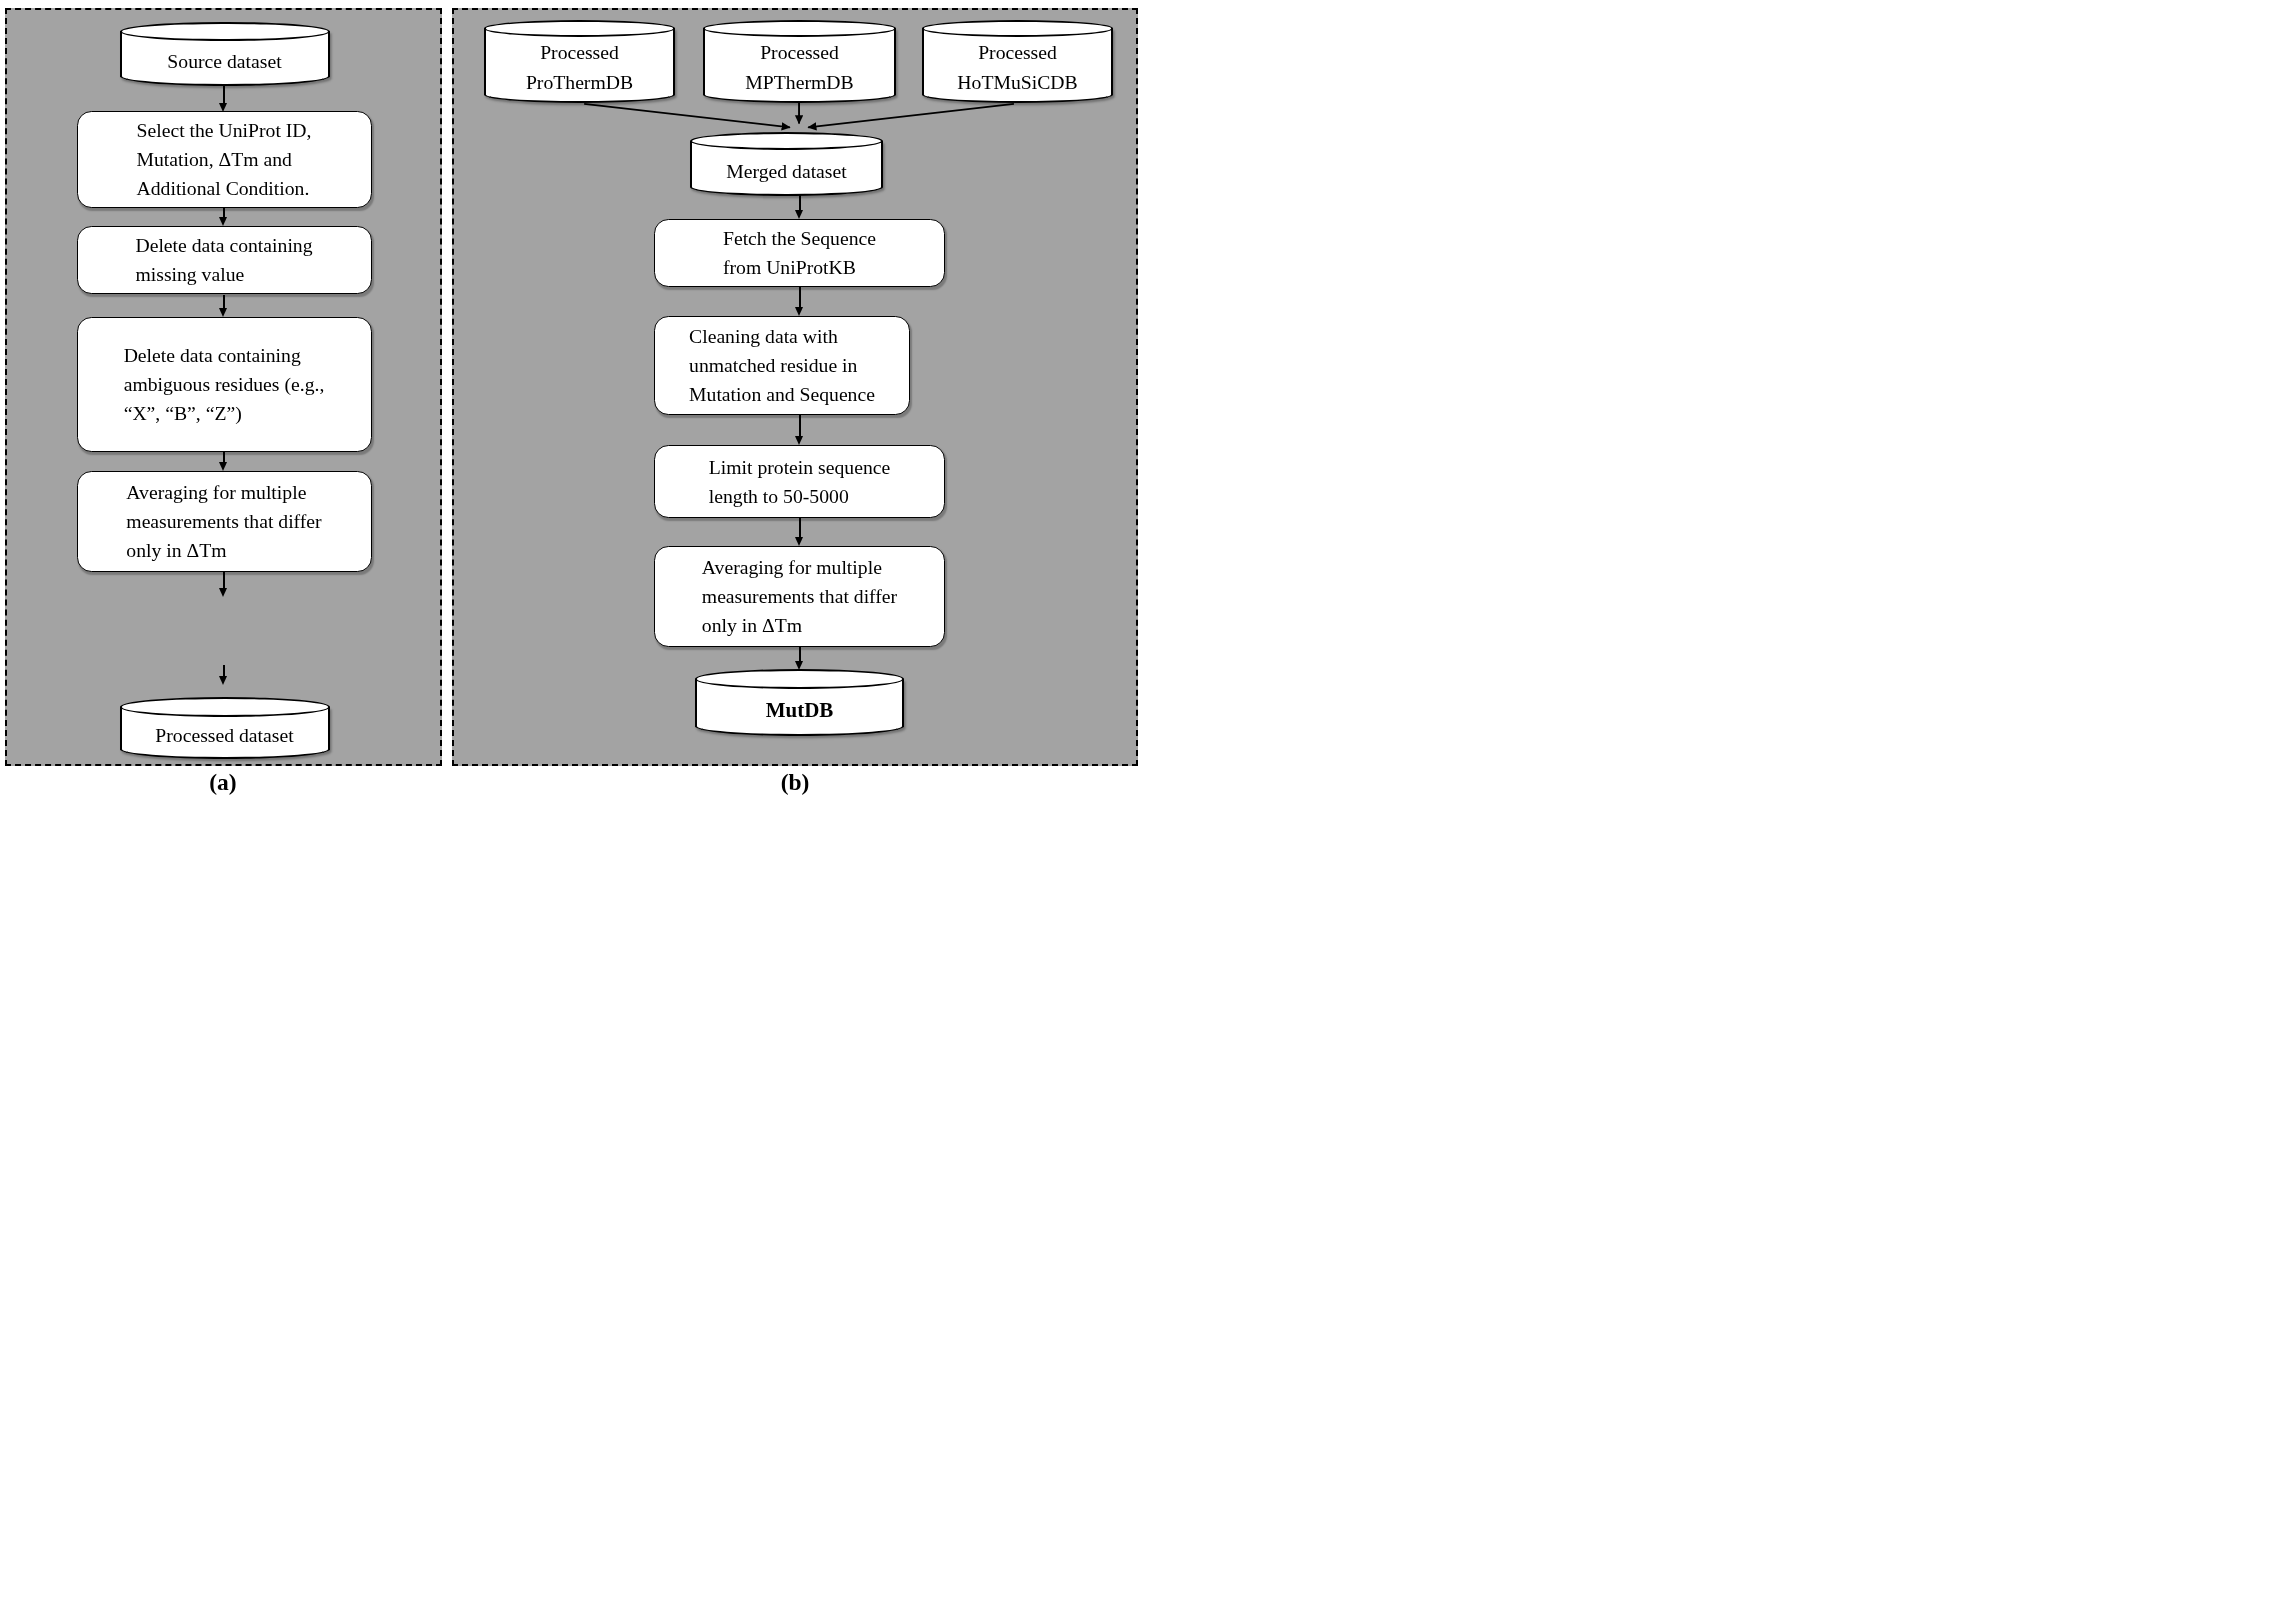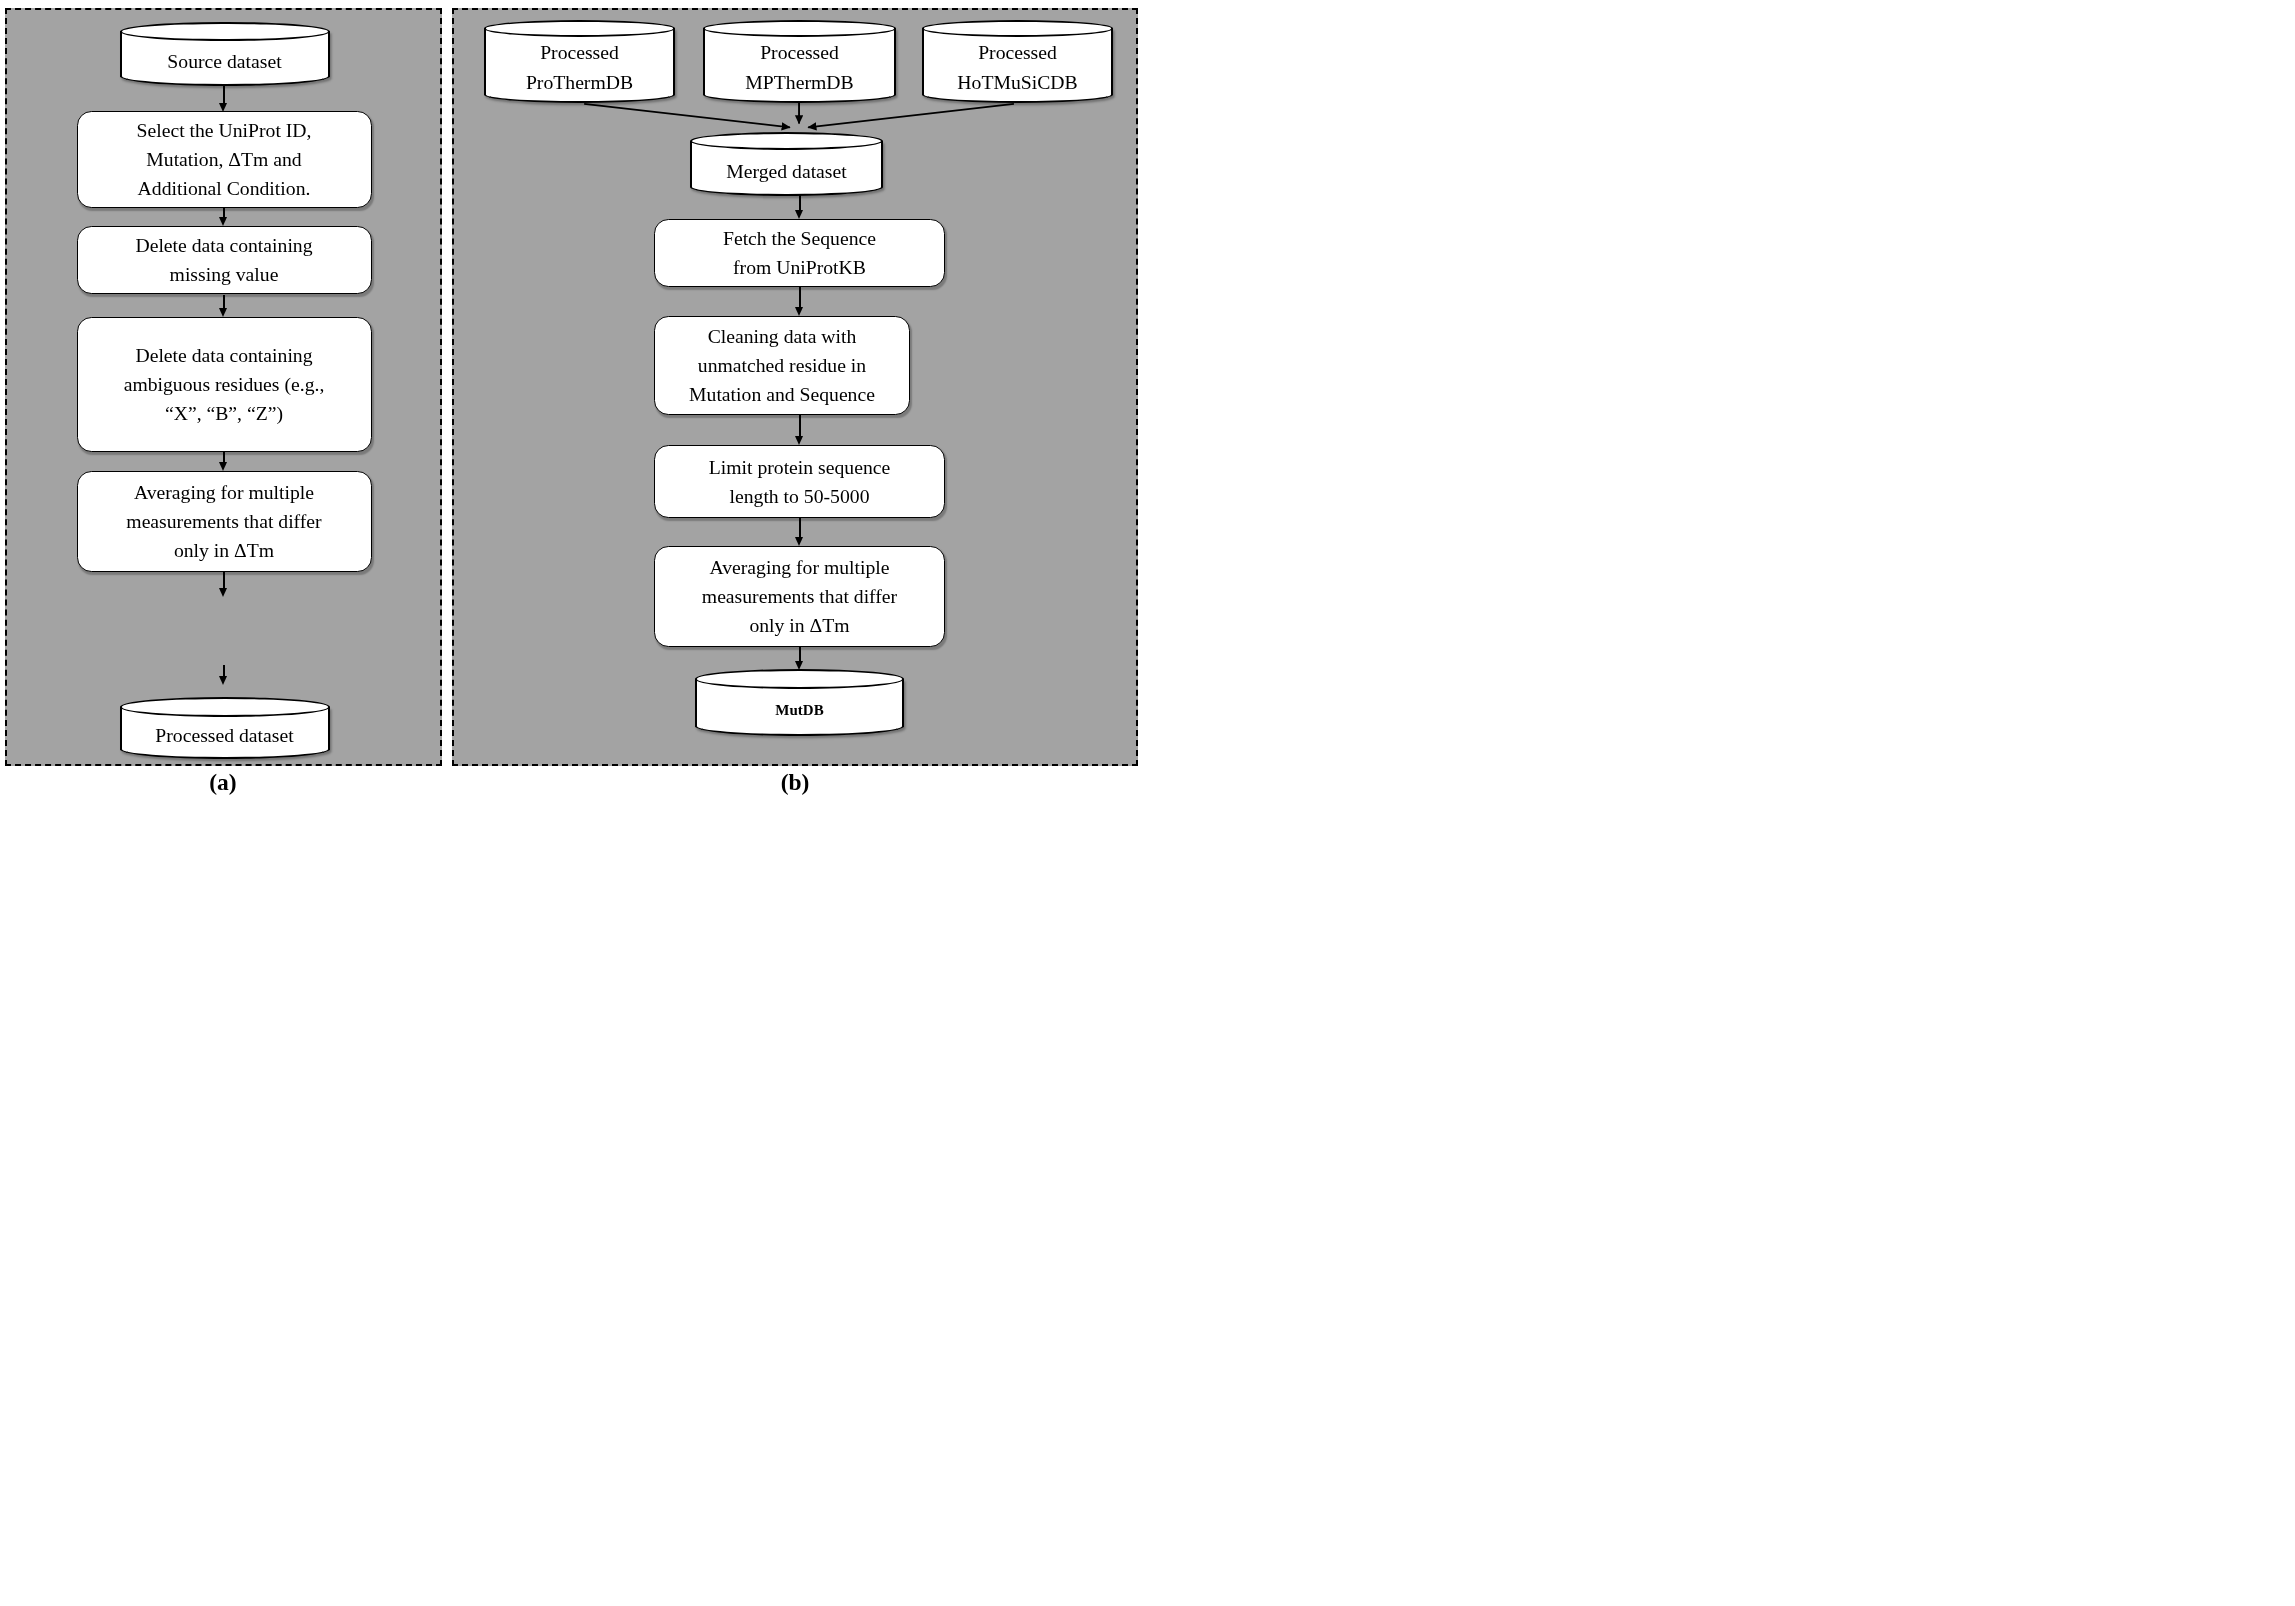--- a/index.html
+++ b/index.html
@@ -29,21 +29,20 @@
   .pbox {
     position: absolute;
     box-sizing: border-box;
     border: 1.9px solid #000;
     border-radius: 14.4px;
     background: #fff;
     box-shadow: 1.5px 2.3px 1.5px rgba(0,0,0,0.25);
     display: flex;
     align-items: center;
     justify-content: center;
-    text-align: center;
     font-size: 19.7px;
     line-height: 29px;
     white-space: pre-line;
     padding: 3px 6px;
   }
 
   
   .cyl { position: absolute; }
   .cyl .cyl-body {
     position: absolute;
@@ -74,21 +73,21 @@
     padding-top: calc(var(--ry) * 1.4);
     z-index: 3;
     display: flex;
     align-items: center;
     justify-content: center;
     text-align: center;
     font-size: 19.7px;
     line-height: 30px;
     white-space: pre-line;
   }
-  .cyl .cyl-label.bold { font-weight: bold; font-size: 15px; }
+  .cyl .cyl-label.bold { font-weight: bold; font-size: 21px; }
 
   
   .varrow { position: absolute; width: 15px; }
   .varrow::before {
     content: "";
     position: absolute;
     left: 50%; margin-left: -0.9px;
     width: 1.9px;
     top: 0; bottom: 6px;
     background: #000;

